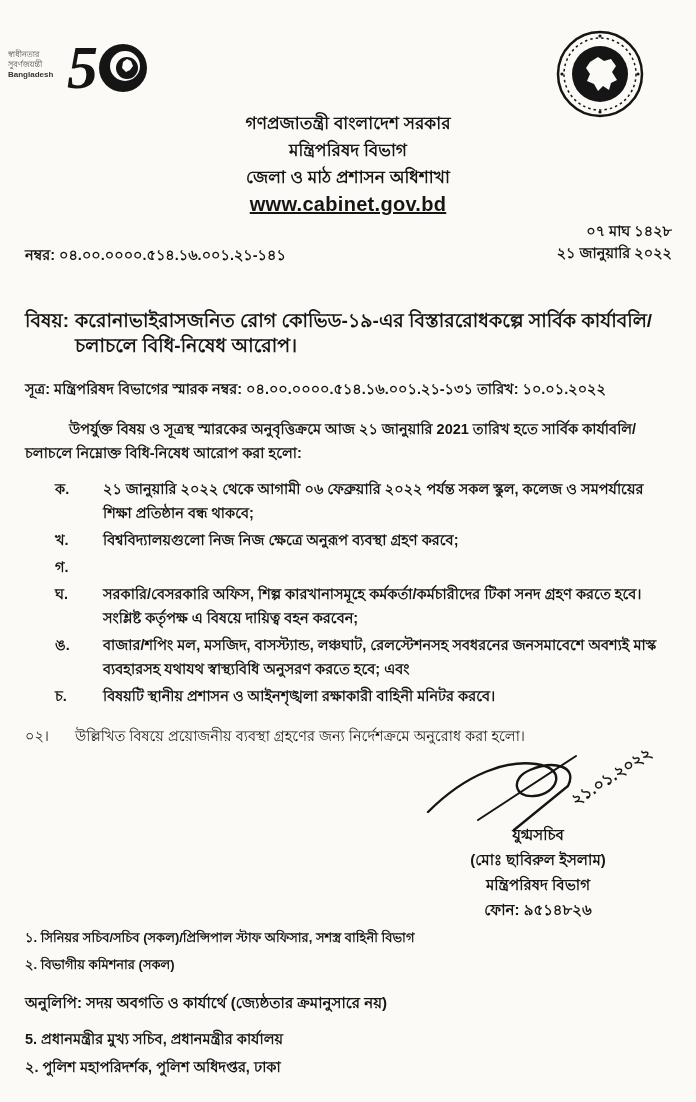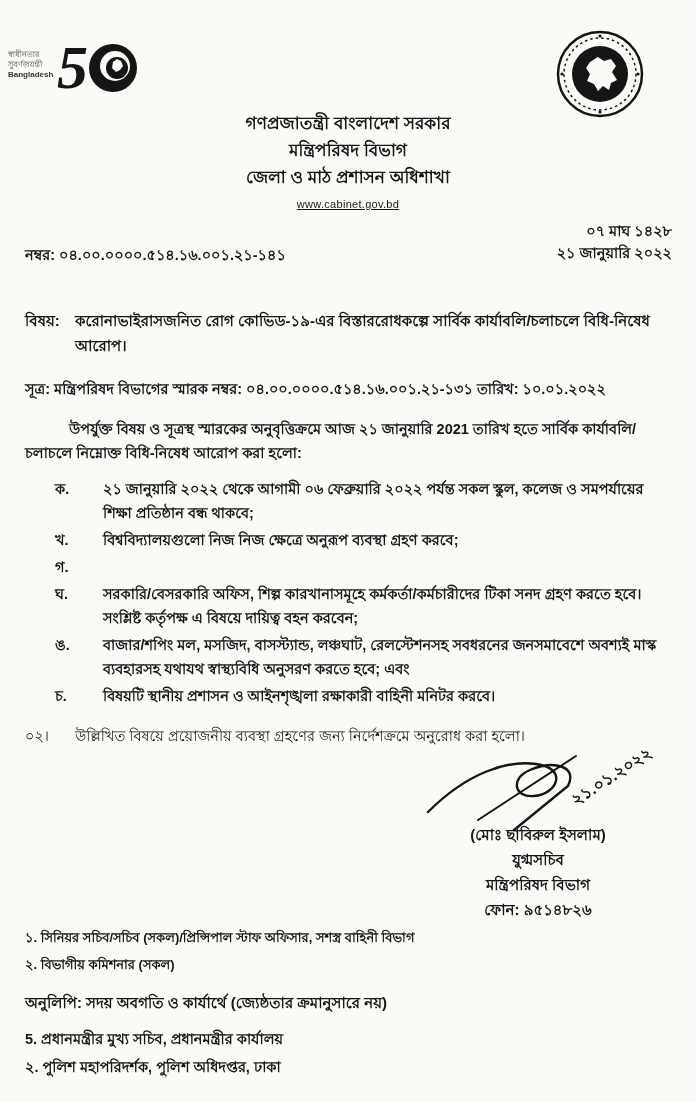--- a/index.html
+++ b/index.html
@@ -8,34 +8,34 @@
     width:696px;height:1102px;
     margin:0 auto;
     background:#fbfaf7;
     color:#161616;
     font-family:"Liberation Sans","DejaVu Sans",sans-serif;
     overflow:hidden;
     box-sizing:border-box;
   }
   
   .logo-row{display:flex;justify-content:space-between;align-items:flex-start;padding:26px 50px 0 8px;height:104px;box-sizing:border-box;}
-  .b50{display:flex;align-items:center;gap:2px;width:180px;}
+  .b50{display:flex;align-items:center;gap:12px;width:180px;}
   .b50-lines{display:flex;flex-direction:column;font-size:8px;line-height:10px;color:#4a4a4a;text-align:left;}
   .b50-lines .en{font-weight:bold;color:#333;}
   .seal-wrap{flex:0 0 auto;margin-top:2px;}
   .mujib{display:flex;align-items:flex-end;width:150px;justify-content:flex-end;}
   
   .header-text{text-align:center;margin-top:6px;font-size:17px;line-height:27px;font-weight:600;}
-  .header-text .website{font-weight:normal;text-decoration:underline;font-size:11px;letter-spacing:.3px;}
+  .header-text .website{font-weight:bold;text-decoration:underline;font-size:20px;letter-spacing:.3px;}
   
   .meta{position:relative;height:74px;margin:2px 24px 0 25px;font-size:14.5px;}
   .memo-number{position:absolute;left:0;top:24px;font-weight:600;}
   .date-stack{position:absolute;right:0;top:0;text-align:right;line-height:22px;font-weight:600;}
   
-  .subject{display:grid;grid-template-columns:50px 1fr;margin:14px 30px 0 25px;font-weight:bold;font-size:15px;line-height:25px;}
+  .subject{display:grid;grid-template-columns:50px 1fr;margin:14px 30px 0 25px;font-weight:bold;font-size:19px;line-height:25px;}
   .reference{margin:20px 25px 0;font-size:14.5px;font-weight:600;line-height:23px;}
   .intro{margin:16px 25px 0;font-size:14.5px;font-weight:600;line-height:24px;text-indent:44px;}
   
   .rules{margin:12px 25px 0 25px;}
   .rule{display:grid;grid-template-columns:78px 1fr;font-size:14.5px;font-weight:600;line-height:24px;margin-bottom:3px;}
   .rule-num{padding-left:30px;}
   .closing{display:grid;grid-template-columns:50px 1fr;margin:16px 25px 0 25px;font-size:14.5px;font-weight:400;line-height:24px;}
   
   .sig-block{width:280px;margin:-6px 18px 0 auto;text-align:center;position:relative;}
   .sig-svg{display:block;margin:0 auto -16px auto;}
@@ -136,22 +136,22 @@
     <span>০২।</span>
     <span>উল্লিখিত বিষয়ে প্রয়োজনীয় ব্যবস্থা গ্রহণের জন্য নির্দেশক্রমে অনুরোধ করা হলো।</span>
   </div>
 
   <div class="sig-block">
     <svg class="sig-svg" width="240" height="96" viewBox="0 0 240 96">
       <path d="M10,70 C50,30 90,18 118,22 C150,26 140,52 116,54 C96,56 92,36 112,28 C136,18 160,24 150,44 L96,88" fill="none" stroke="#151515" stroke-width="2.4" stroke-linecap="round"></path>
       <path d="M60,78 L158,14" fill="none" stroke="#151515" stroke-width="2" stroke-linecap="round"></path>
       <text x="158" y="64" font-size="16" font-weight="bold" fill="#151515" transform="rotate(-33 158 64)">২১.০১.২০২২</text>
     </svg>
+    <div class="sig-line">যুগ্মসচিব</div>
     <div class="sig-line">(মোঃ ছাবিরুল ইসলাম)</div>
-    <div class="sig-line">যুগ্মসচিব</div>
     <div class="sig-line">মন্ত্রিপরিষদ বিভাগ</div>
     <div class="sig-line">ফোন: ৯৫১৪৮২৬</div>
   </div>
 
   <div class="recipients">
     <div>১. সিনিয়র সচিব/সচিব (সকল)/প্রিন্সিপাল স্টাফ অফিসার, সশস্ত্র বাহিনী বিভাগ</div>
     <div>২. বিভাগীয় কমিশনার (সকল)</div>
   </div>
 
   <div class="cc-heading">অনুলিপি: সদয় অবগতি ও কার্যার্থে (জ্যেষ্ঠতার ক্রমানুসারে নয়)</div>

